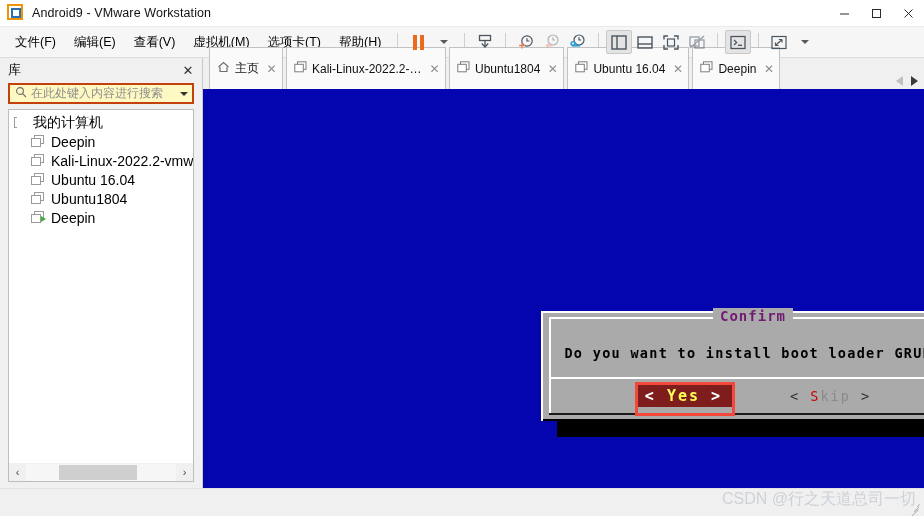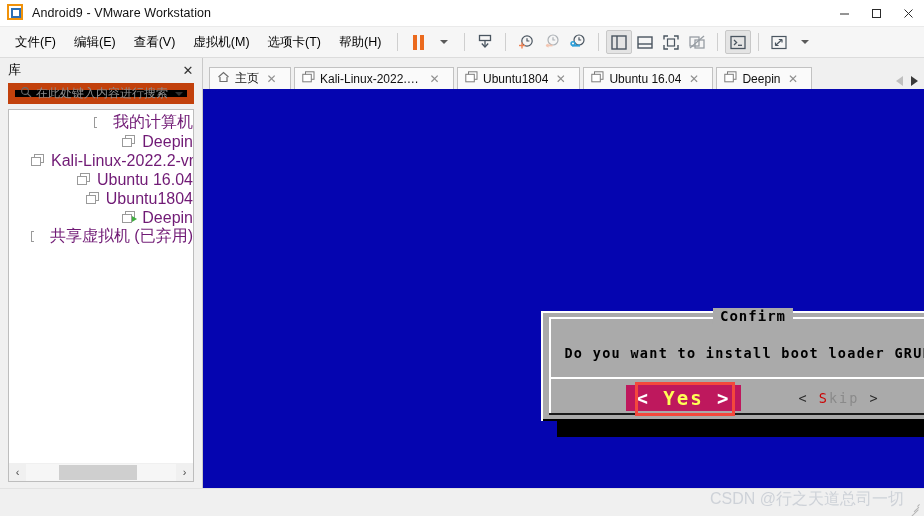--- a/index.html
+++ b/index.html
@@ -35,51 +35,51 @@
   .pause-ico{display:flex;gap:3px;}
   .pause-ico i{display:block;width:4px;height:15px;background:#eb6a1e;}
 
   
   .body-row{display:flex;height:430px;}
   .sidebar{width:203px;background:#f0f0f0;border-right:1px solid #c9c9c9;
            display:flex;flex-direction:column;box-sizing:border-box;}
   .lib-head{height:24px;display:flex;align-items:center;padding:0 6px 0 8px;}
   .lib-title{font-size:13px;color:#000;}
   .lib-close{margin-left:auto;font-size:13px;color:#333;width:16px;text-align:center;}
-  .search-wrap{margin:1px 8px 5px 8px;height:21px;background:#000000;border:7px solid #c2410c;
+  .search-wrap{margin:1px 8px 5px 8px;height:21px;background:#fef9c3;border:2px solid #c2410c;
                display:flex;align-items:center;box-sizing:border-box;}
   .search-wrap .mag{margin:0 4px 0 5px;flex:0 0 auto;}
   .search-ph{font-size:12px;color:#8d8d8d;flex:1;white-space:nowrap;overflow:hidden;}
   .search-drop{width:16px;display:flex;align-items:center;justify-content:center;}
   .search-drop .caret{border-top-color:#333;}
   .tree{flex:1;margin:0 8px;background:#fff;border:1px solid #bdbdbd;border-bottom:none;
         overflow:hidden;box-sizing:border-box;padding-top:3px;}
-  .tnode{display:flex;align-items:center;height:19px;font-size:16px;color:#701a75;padding-left:5px;justify-content:flex-end;}
+  .tnode{display:flex;align-items:center;height:19px;font-size:14px;color:#000000;padding-left:5px;}
   .tnode.child{padding-left:22px;}
   .tnode.sel{background:#eaeaea;}
   .tnode .lbl{white-space:nowrap;overflow:hidden;text-overflow:clip;}
   .ico-pc{width:13px;height:13px;margin-right:6px;flex:0 0 auto;position:relative;}
   .ico-pc b{position:absolute;left:0;top:1px;width:3px;height:11px;border:1px solid #9a9a9a;border-right:none;box-sizing:border-box;display:block;}
   .ico-vm{width:14px;height:13px;margin-right:6px;flex:0 0 auto;position:relative;}
   .ico-vm .a{position:absolute;left:3px;top:0;width:10px;height:9px;border:1px solid #9a9a9a;box-sizing:border-box;background:#fff;}
   .ico-vm .b{position:absolute;left:0;top:3px;width:10px;height:9px;border:1px solid #9a9a9a;box-sizing:border-box;background:#fff;}
   .ico-vm .play{position:absolute;left:10px;top:5px;width:0;height:0;border-left:5px solid #3fae3f;
                 border-top:3.5px solid transparent;border-bottom:3.5px solid transparent;}
   .hscroll{margin:0 8px 6px 8px;height:19px;background:#f0f0f0;border:1px solid #bdbdbd;
            border-top:none;display:flex;align-items:center;box-sizing:border-box;}
   .hs-arrow{width:17px;height:17px;display:flex;align-items:center;justify-content:center;
             font-size:11px;color:#4a4a4a;}
   .hs-track{flex:1;height:17px;position:relative;background:#f6f6f6;}
   .hs-thumb{position:absolute;left:22%;top:1px;width:52%;height:15px;background:#cfcfcf;}
 
   
   .main{flex:1;display:flex;flex-direction:column;min-width:0;background:#f0f0f0;}
   .tabbar{height:31px;background:#f0f0f0;display:flex;align-items:flex-end;padding-left:6px;}
-  .tab{height:22px;display:flex;align-items:center;background:#fafafa;border:1px solid #c2c2c2;
-       border-bottom:none;margin-right:3px;padding:0 12px 0 7px;box-sizing:border-box;
+  .tab{height:42px;display:flex;align-items:center;background:#fafafa;border:1px solid #c2c2c2;
+       border-bottom:none;margin-right:3px;padding:0 4px 0 7px;box-sizing:border-box;
        max-width:140px;}
   .tab .tlabel{font-size:12px;color:#101010;white-space:nowrap;overflow:hidden;text-overflow:ellipsis;}
   .tab .tclose{margin-left:6px;font-size:12px;color:#8e8e8e;width:13px;text-align:center;flex:0 0 auto;}
   .tab .tico{margin-right:5px;flex:0 0 auto;}
   .tab-scroll{margin-left:auto;display:flex;align-items:center;padding:0 6px 3px 0;gap:8px;}
   .arr{width:0;height:0;}
   .arr.left{border-top:5px solid transparent;border-bottom:5px solid transparent;border-right:7px solid #c0c0c0;}
   .arr.right{border-top:5px solid transparent;border-bottom:5px solid transparent;border-left:7px solid #3a3a3a;}
 
   .screen{flex:1;background:#0505b0;position:relative;overflow:hidden;}
@@ -89,40 +89,40 @@
   .dlg{position:absolute;left:338px;top:222px;width:424px;height:110px;background:#aaaaaa;
        font-family:"DejaVu Sans Mono","Liberation Mono",monospace;}
   .dlg .bev-t{position:absolute;left:0;top:0;right:0;height:2px;background:#ffffff;}
   .dlg .bev-l{position:absolute;left:0;top:0;bottom:0;width:2px;background:#ffffff;}
   .dlg .bev-b{position:absolute;left:2px;bottom:0;right:0;height:2px;background:#000;}
   .dlg-inner{position:absolute;left:8px;top:6px;right:8px;bottom:6px;}
   .dlg-frame-top{position:absolute;left:0;top:0;right:0;height:0;border-top:2px solid #ffffff;}
   .dlg-frame-left{position:absolute;left:0;top:0;bottom:0;border-left:2px solid #ffffff;}
   .dlg-frame-bot{position:absolute;left:0;bottom:0;right:0;border-top:2px solid #1a1a1a;}
   .dlg-title{position:absolute;top:-9px;left:50%;transform:translateX(-50%);
-             background:#aaaaaa;padding:0 7px;color:#000000;font-size:14px;letter-spacing:1px;
+             background:#aaaaaa;padding:0 7px;color:#701a75;font-size:14px;letter-spacing:1px;
              font-weight:bold;}
   .dlg-msg{position:absolute;top:28px;left:0;right:0;text-align:center;color:#000;
            font-size:13.5px;letter-spacing:1.3px;font-weight:bold;}
   .dlg-divider{position:absolute;left:0;right:0;top:60px;border-top:2px solid #ffffff;}
   .dlg-buttons{position:absolute;left:0;right:0;top:68px;display:flex;justify-content:center;
                align-items:center;gap:58px;}
-  .btn-yes{background:#be185d;padding:2px 10px;font-size:19px;letter-spacing:2px;font-weight:bold;
+  .btn-yes{background:#7f1d1d;padding:2px 10px;font-size:15px;letter-spacing:2px;font-weight:bold;
            color:#ffffff;position:relative;}
   .btn-yes .hot{color:#ffff55;}
   .btn-yes .brk{color:#ffffff;}
   .btn-skip{font-size:13.5px;letter-spacing:2px;font-weight:normal;color:#3b3b3b;}
   .btn-skip .hot{color:#cc0000;}
   .btn-skip .rest{color:#8a8a8a;}
   .btn-skip .brk{color:#2b2b2b;}
   .redbox{position:absolute;left:432px;top:293px;width:100px;height:34px;
           border:3px solid #f4483c;box-sizing:border-box;}
 
   
-  .watermark{position:absolute;right:20px;bottom:6px;font-size:16px;color:#ced2d8;
+  .watermark{position:absolute;right:8px;bottom:6px;font-size:16px;color:#ced2d8;
              white-space:nowrap;pointer-events:none;}
 
   
   .statusbar{height:29px;background:#f0f0f0;display:flex;align-items:center;
              padding-left:7px;border-top:1px solid #e2e2e2;position:relative;}
   .status-text{font-size:12.5px;color:#101010;}
   .grip{position:absolute;right:3px;bottom:2px;width:14px;height:14px;}
   .grip i{position:absolute;background:#b4b4b4;width:9px;height:1px;transform:rotate(-45deg);right:1px;}
 </style>
 </head>
@@ -325,26 +325,20 @@
             </span>
           <span class="lbl">Ubuntu1804</span>
         </div>
         <div class="tnode child">
           <span class="ico-vm">
               <span class="a"></span>
               <span class="b"></span>
               <span class="play"></span>
             </span>
           <span class="lbl">Deepin</span>
-        </div>
-        <div class="tnode">
-          <span class="ico-pc">
-              <b></b>
-            </span>
-          <span class="lbl">共享虚拟机 (已弃用)</span>
         </div>
       </div>
 
       <div class="hscroll">
         <div class="hs-arrow">‹</div>
         <div class="hs-track">
           <div class="hs-thumb"></div>
         </div>
         <div class="hs-arrow">›</div>
       </div>

